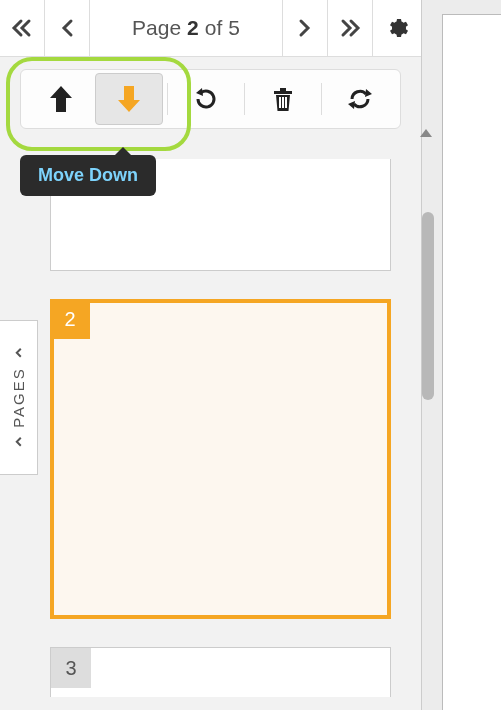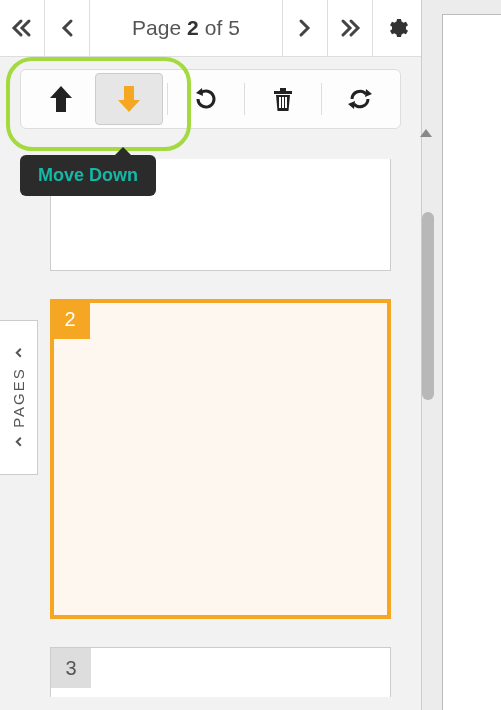--- a/index.html
+++ b/index.html
@@ -110,21 +110,21 @@
     pointer-events: none;
     z-index: 10;
   }
   
   
   .tooltip {
     position: absolute;
     left: 20px;
     top: 98px;
     background: #2b2b2b;
-    color: #14b8a6;
+    color: #7dd3fc;
     font-size: 18px;
     font-weight: bold;
     padding: 10px 18px;
     border-radius: 6px;
     z-index: 20;
   }
   .tooltip::before {
     content: '';
     position: absolute;
     top: -8px;

